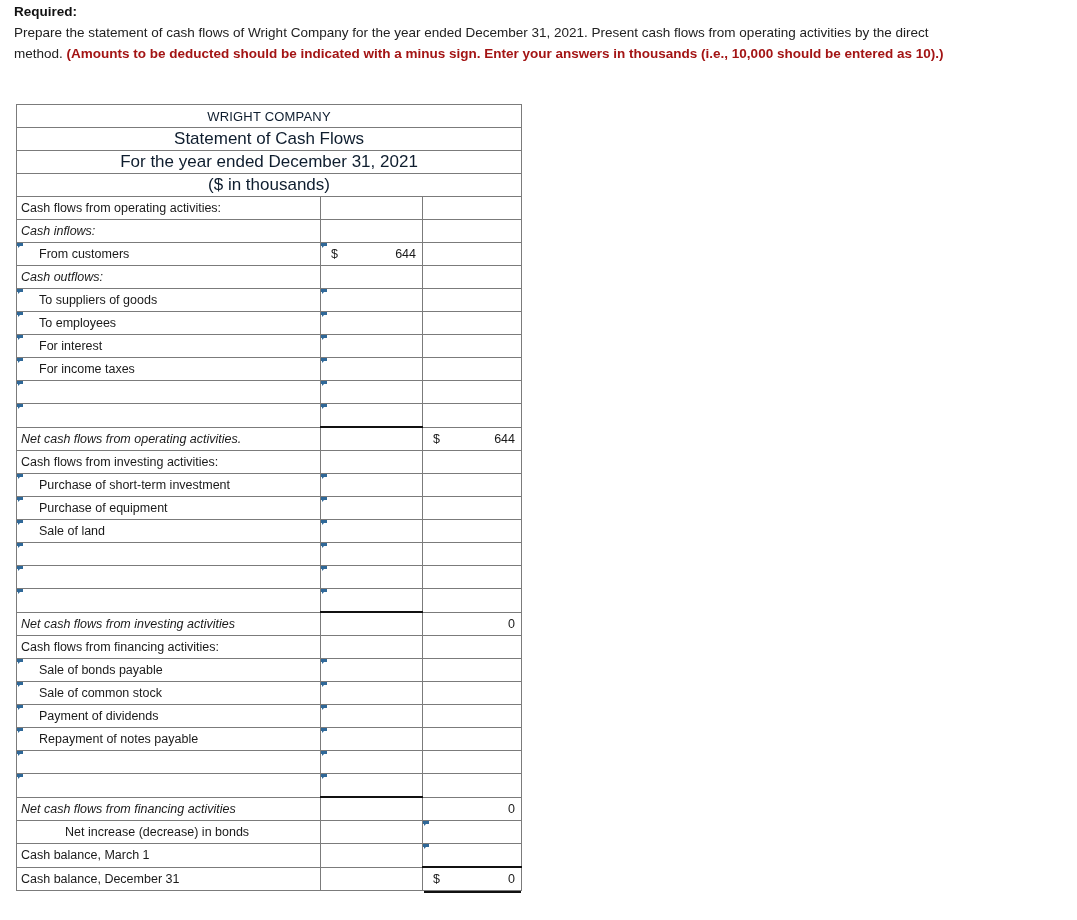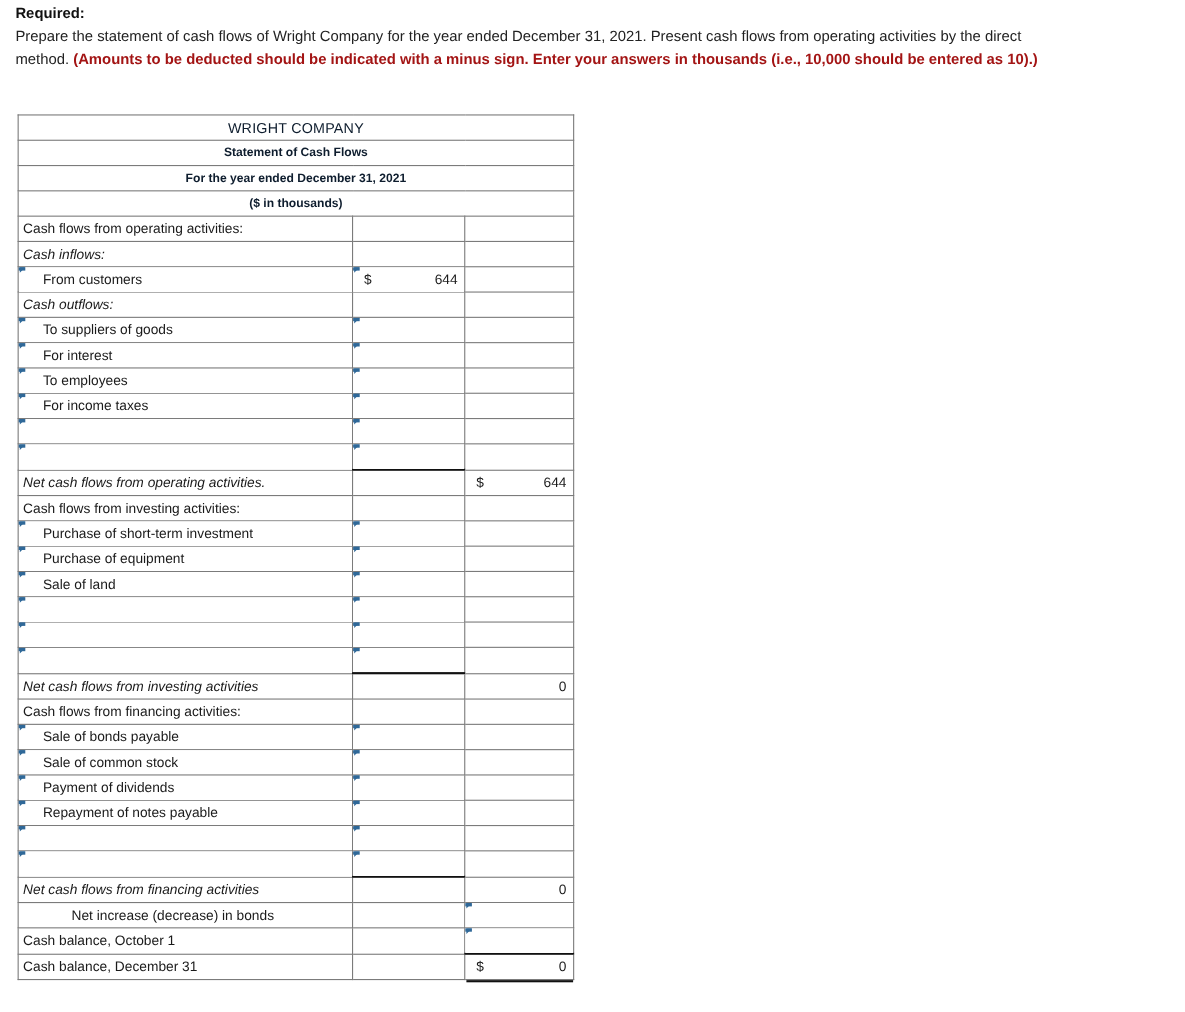--- a/index.html
+++ b/index.html
@@ -58,22 +58,22 @@
     background: #ffffff;
   }
   col.c-label { width: 304px; }
   col.c-mid   { width: 102px; }
   col.c-right { width: 99px; }
 
   
   td.hdr {
     background: #76a9de;
     text-align: center;
-    font-weight: bold;
-    font-size: 11px;
+    font-weight: normal;
+    font-size: 17px;
     color: #0e1d2e;
     border: 1px solid #5c8fc4;
     height: 23px;
   }
   td.hdr.title-main {
     font-size: 13px;
     font-weight: normal;
     letter-spacing: .2px;
   }
 
@@ -257,40 +257,40 @@
           <td>
             <div class="num">
               <span class="cur"></span>
               <span></span>
             </div>
           </td>
         </tr>
         <tr>
           <td class="edit">
             <span class="caret"></span>
+            <span class="lbl i1">To employees</span>
+          </td>
+          <td class="edit">
+            <span class="caret"></span>
+            <div class="num">
+              <span class="cur"></span>
+              <span></span>
+            </div>
+          </td>
+          <td>
+            <div class="num">
+              <span class="cur"></span>
+              <span></span>
+            </div>
+          </td>
+        </tr>
+        <tr>
+          <td class="edit">
+            <span class="caret"></span>
             <span class="lbl i1">For interest</span>
-          </td>
-          <td class="edit">
-            <span class="caret"></span>
-            <div class="num">
-              <span class="cur"></span>
-              <span></span>
-            </div>
-          </td>
-          <td>
-            <div class="num">
-              <span class="cur"></span>
-              <span></span>
-            </div>
-          </td>
-        </tr>
-        <tr>
-          <td class="edit">
-            <span class="caret"></span>
-            <span class="lbl i1">To employees</span>
           </td>
           <td class="edit">
             <span class="caret"></span>
             <div class="num">
               <span class="cur"></span>
               <span></span>
             </div>
           </td>
           <td>
             <div class="num">
@@ -682,21 +682,21 @@
           <td class="edit">
             <span class="caret"></span>
             <div class="num">
               <span class="cur"></span>
               <span></span>
             </div>
           </td>
         </tr>
         <tr>
           <td>
-            <span class="lbl i0">Cash balance, October 1</span>
+            <span class="lbl i0">Cash balance, March 1</span>
           </td>
           <td>
             <div class="num">
               <span class="cur"></span>
               <span></span>
             </div>
           </td>
           <td class="edit rule-bottom">
             <span class="caret"></span>
             <div class="num">

